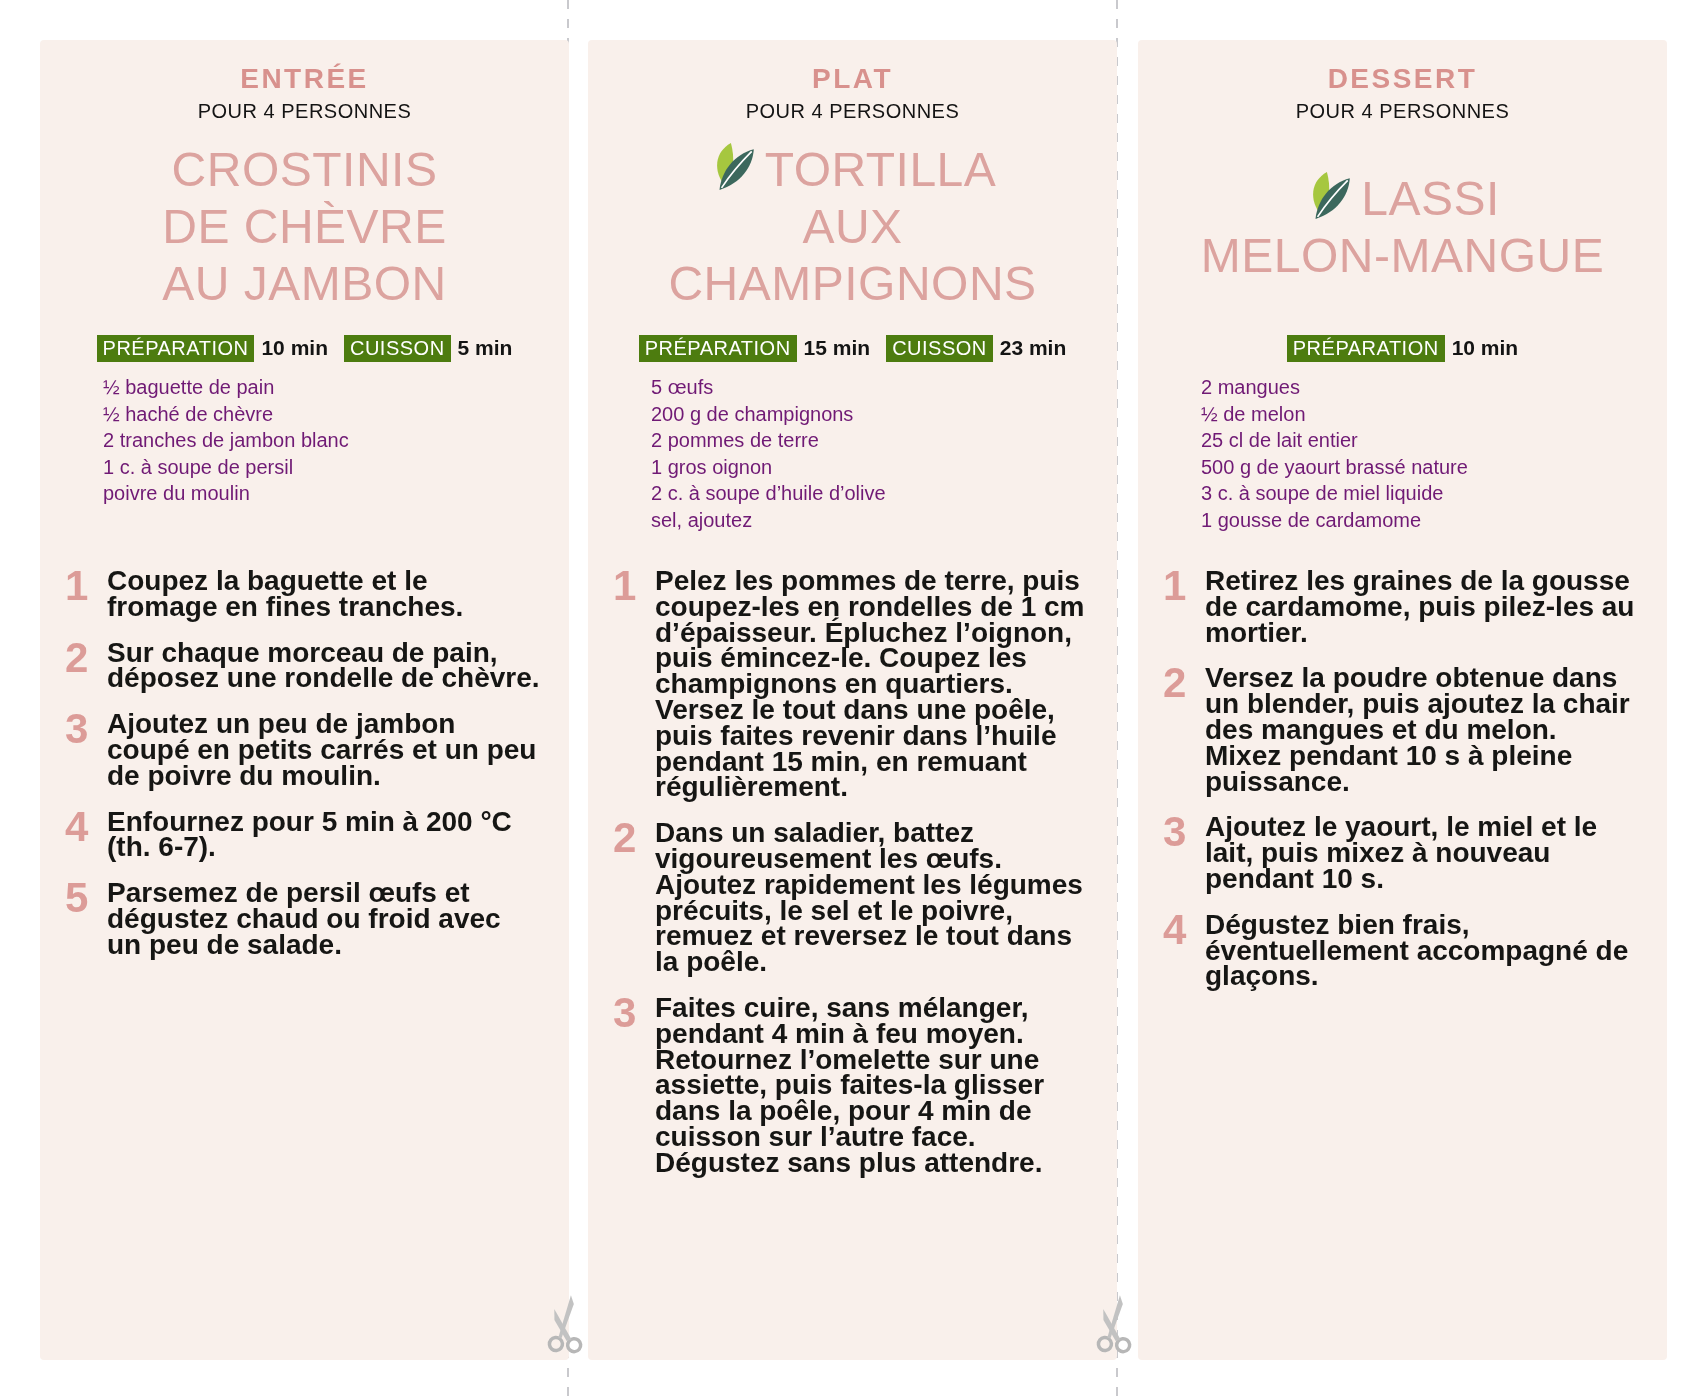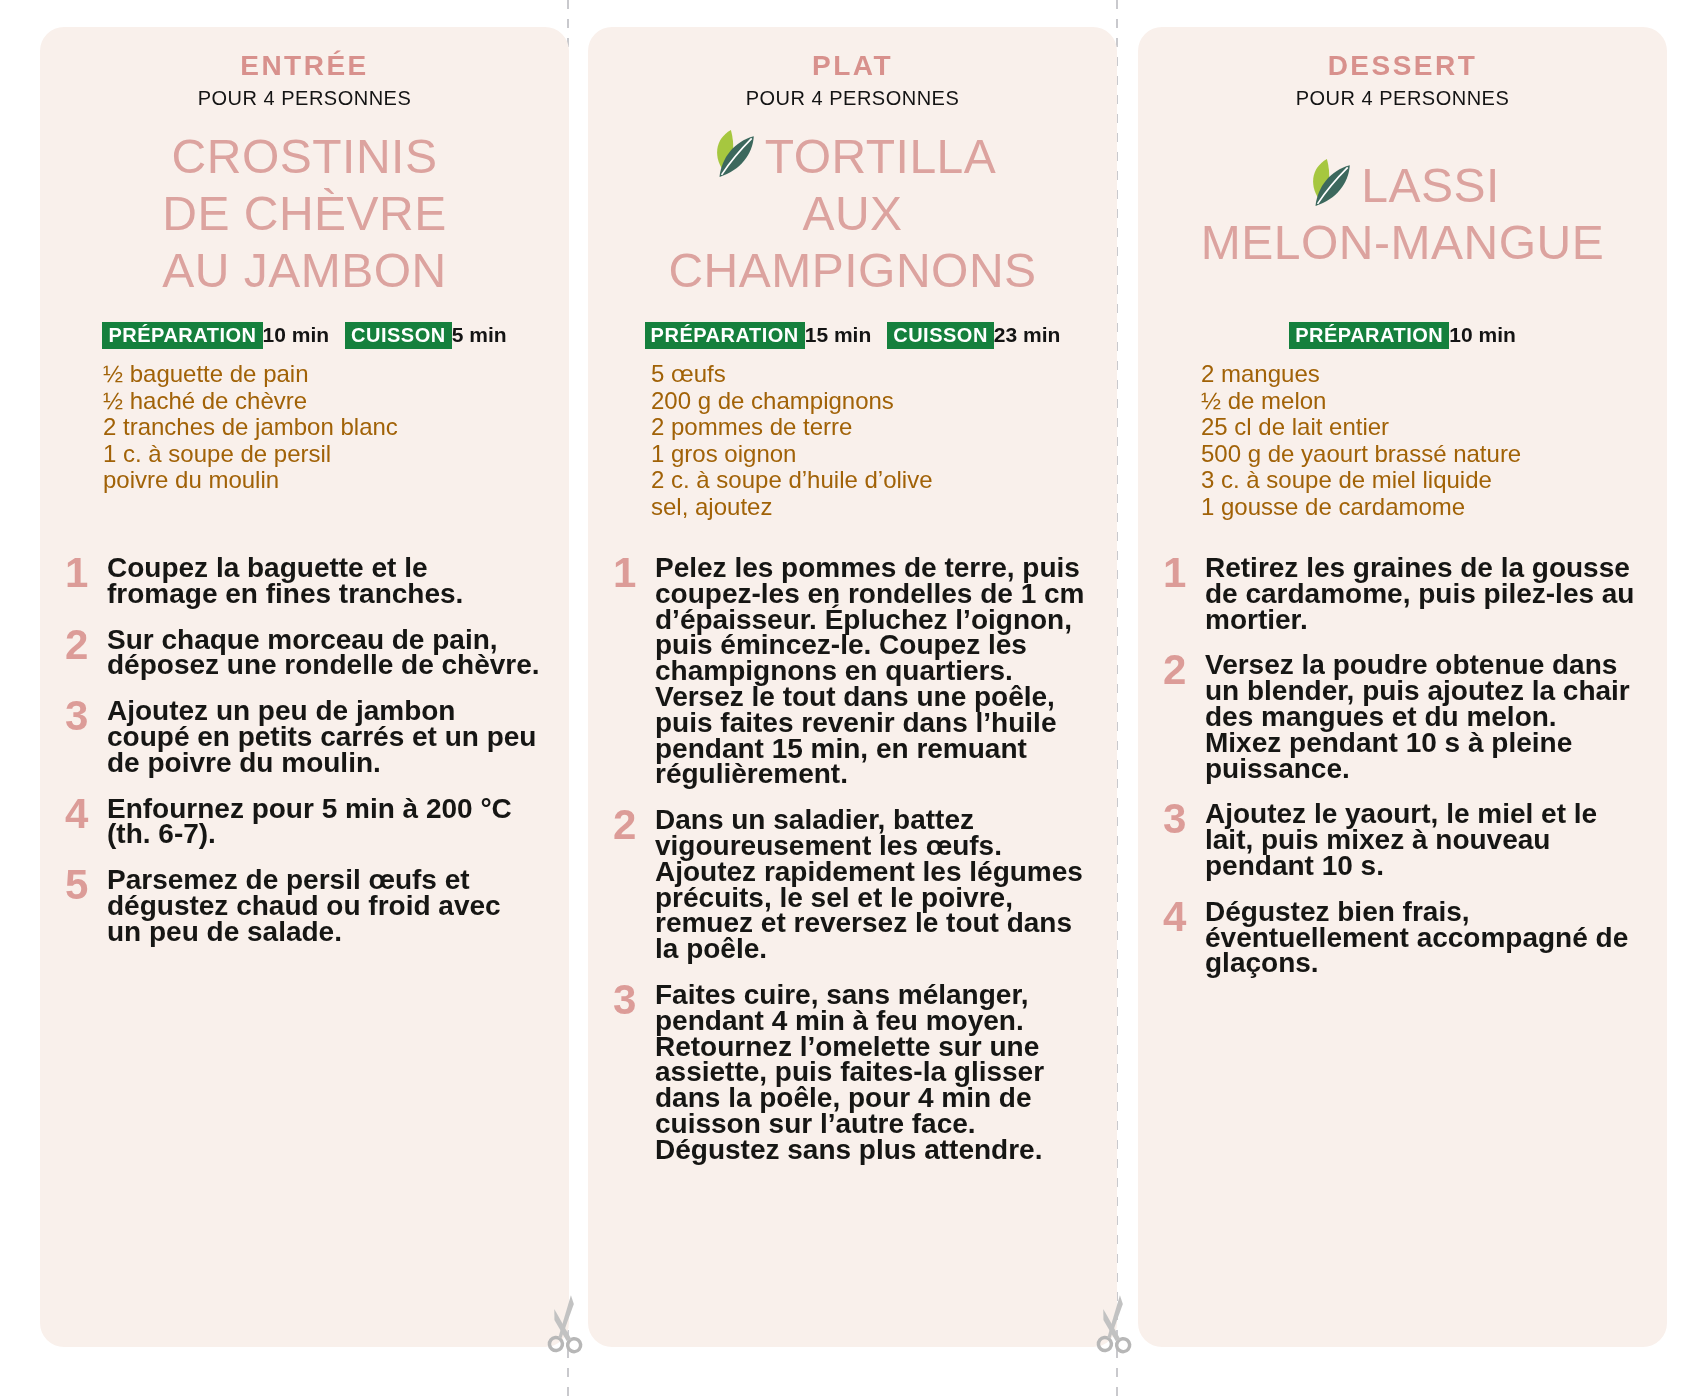--- a/index.html
+++ b/index.html
@@ -11,22 +11,22 @@
   .cut-line{
     position:absolute;top:0;bottom:0;width:2px;
     background:repeating-linear-gradient(to bottom,#c9c9cd 0 9px,transparent 9px 19px);
   }
   #cut-line-1{left:567px;} #cut-line-2{left:1116px;}
   .scissors{position:absolute;z-index:5;transform:rotate(-6deg);}
   #scissors-1{left:543px;top:1291px;} #scissors-2{left:1092px;top:1291px;}
 
   
   .card{
-    position:absolute;top:27px;width:529px;height:1320px;
-    background:#f9f0eb;border-radius:24px;
+    position:absolute;top:40px;width:529px;height:1320px;
+    background:#f9f0eb;border-radius:4px;
   }
   #card-entree{left:40px;} #card-plat{left:588px;} #card-dessert{left:1138px;}
 
   .category{
     position:absolute;top:23px;left:0;right:0;text-align:center;
     font-size:28px;font-weight:bold;letter-spacing:2.5px;color:#d8918d;
   }
   .servings{
     position:absolute;top:60px;left:0;right:0;text-align:center;
     font-size:20px;letter-spacing:0.5px;color:#141414;
@@ -41,26 +41,26 @@
   }
   .leaf{display:inline-block;vertical-align:-6px;margin-right:8px;line-height:0;}
 
   .meta{
     position:absolute;top:296px;left:0;right:0;
     display:flex;justify-content:center;align-items:baseline;gap:16px;
     font-weight:bold;font-size:21px;color:#141414;
   }
   .meta-group{white-space:nowrap;}
   .badge{
-    background:#15803d;color:#ffffff;font-size:20px;font-weight:bold;
-    padding:2px 6px 3px;letter-spacing:0.5px;
+    background:#4d7c0f;color:#ffffff;font-size:20px;font-weight:normal;
+    padding:2px 6px 3px;letter-spacing:0.5px;margin-right:7px;
   }
   .ingredients{
     position:absolute;top:334px;left:63px;right:26px;
-    font-size:24px;line-height:26.5px;color:#a16207;
+    font-size:20px;line-height:26.5px;color:#701a75;
   }
   .steps{position:absolute;top:527px;left:25px;right:28px;}
   .step{display:flex;margin-bottom:19px;}
   .step-number{
     flex:none;width:42px;font-size:42px;line-height:38px;font-weight:bold;
     color:#dc9c98;letter-spacing:-1px;
   }
   .step-text{
     font-size:28px;line-height:25.8px;font-weight:bold;color:#161614;
     padding-top:1px;

